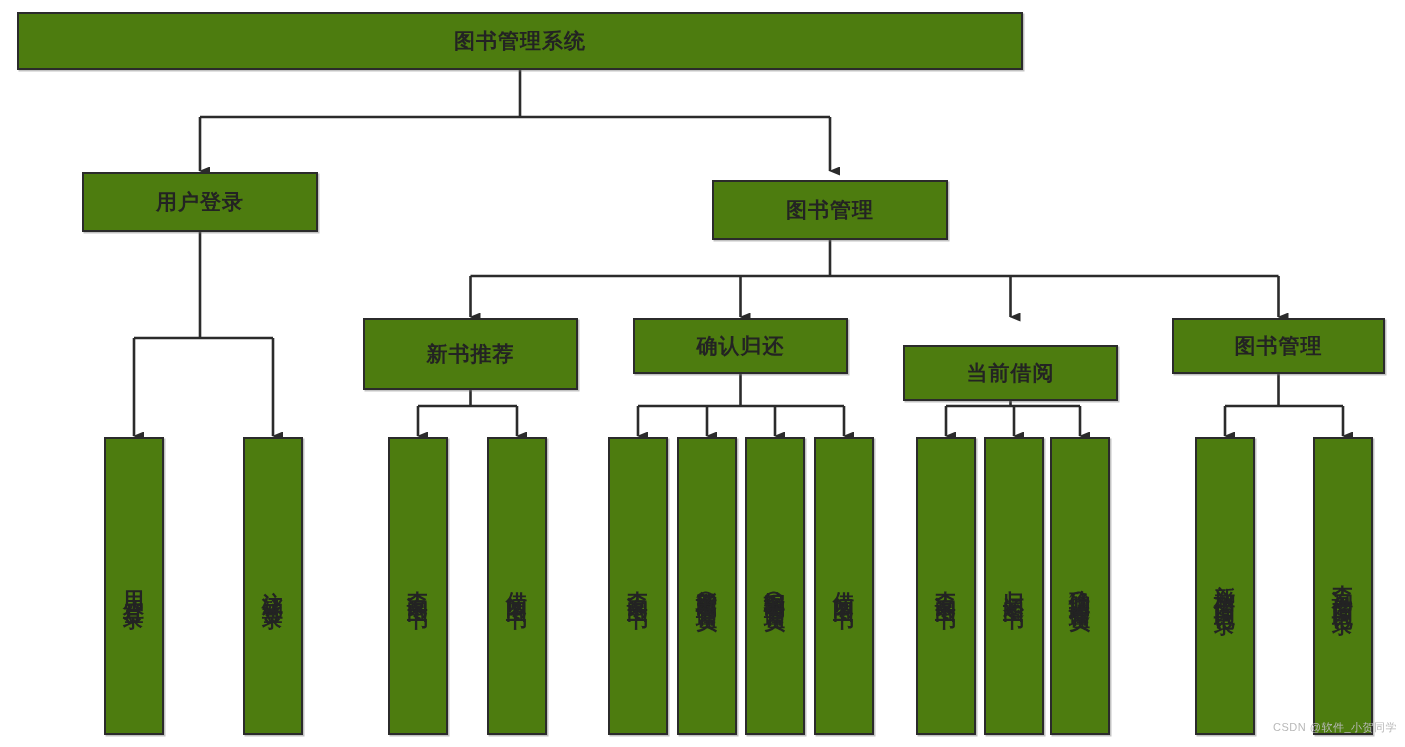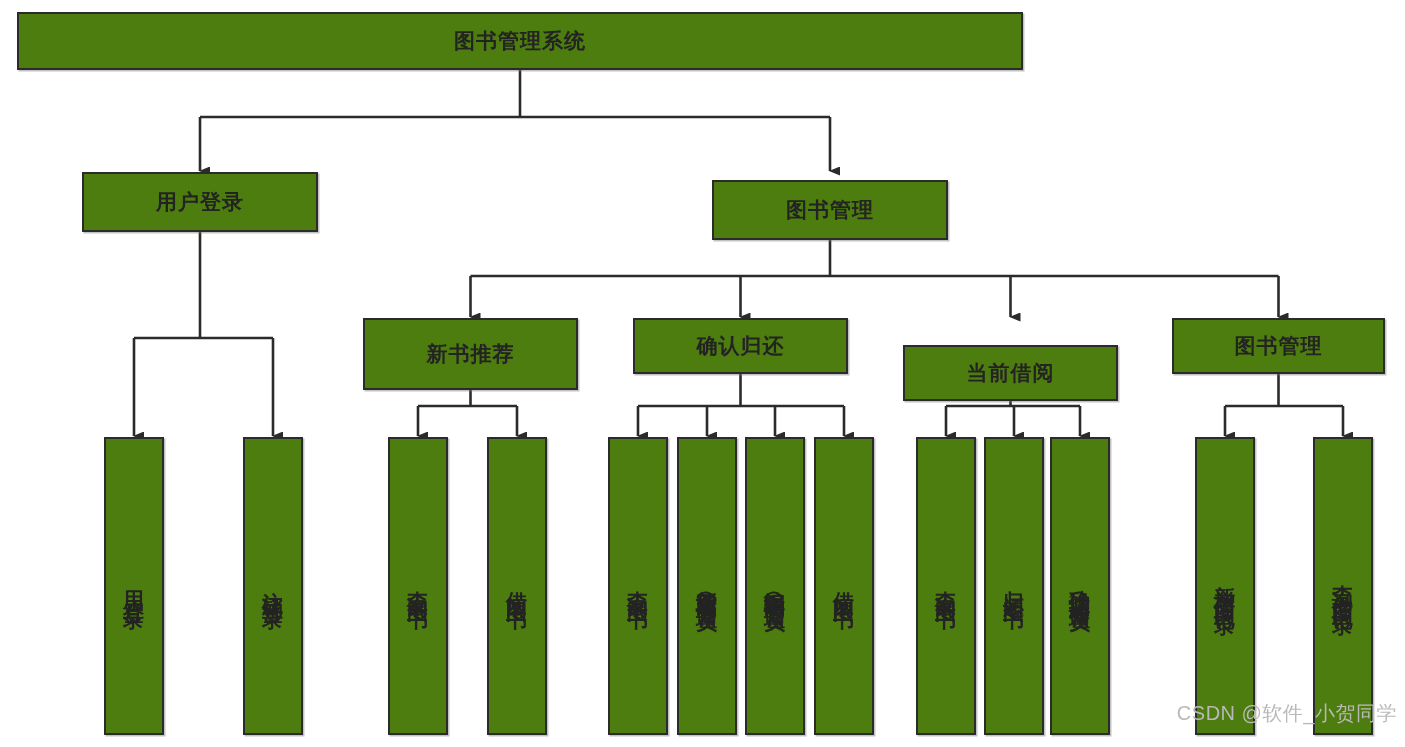--- a/index.html
+++ b/index.html
@@ -59,22 +59,22 @@
     line-height: 1;
     white-space: nowrap;
     text-align: center;
   }
   .node-label-v.tight {
     letter-spacing: 3px;
   }
   .watermark {
     position: absolute;
     right: 8px;
-    bottom: 20px;
-    font-size: 20px;
+    bottom: 12px;
+    font-size: 11px;
     color: #b9b9b9;
     letter-spacing: 0.5px;
     white-space: nowrap;
     pointer-events: none;
     user-select: none;
   }
 </style>
 </head>
 <body>
 

